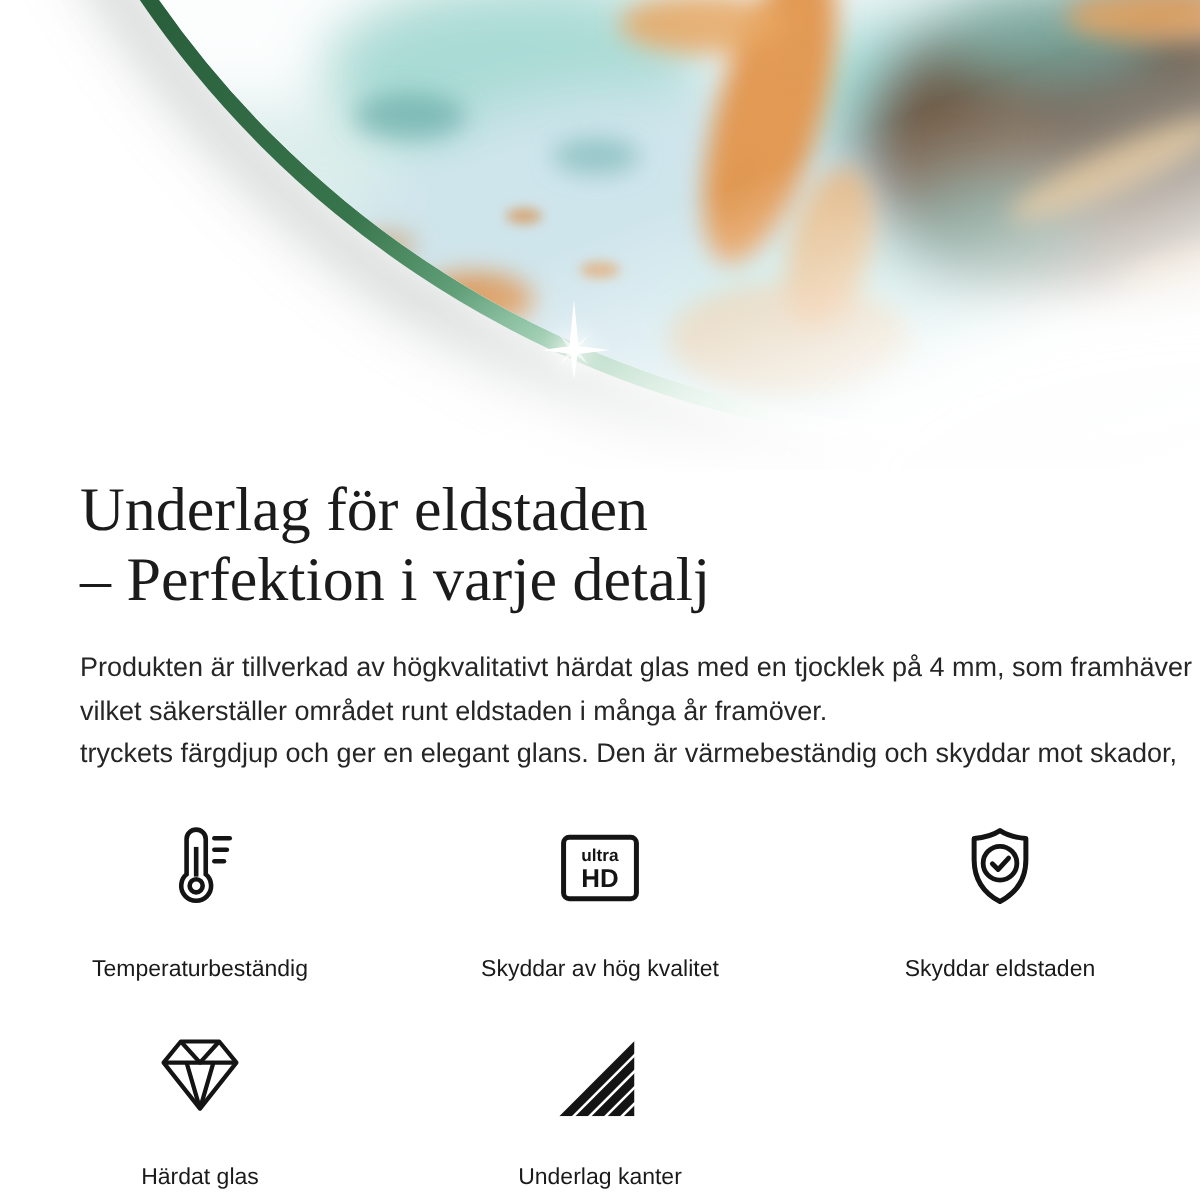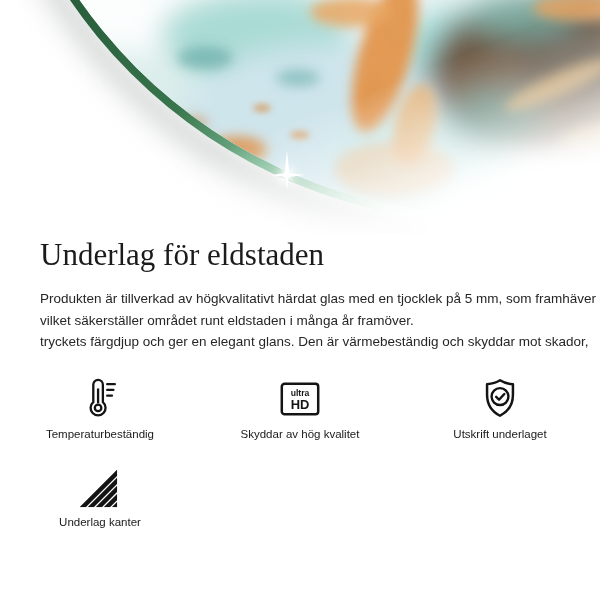--- a/index.html
+++ b/index.html
@@ -10,21 +10,21 @@
   .inner{padding:0 40px;}
   .title{margin:2px 0 0;font-family:"Liberation Serif","DejaVu Serif",serif;
          font-weight:400;font-size:31px;line-height:35px;color:#1b1b1b;}
   .title span{display:block;}
   .bodytext{margin:16px 0 0;font-size:13.5px;line-height:21.5px;color:#262626;}
   .bodytext div{white-space:nowrap;}
   .features{margin-top:22px;width:600px;display:grid;
             grid-template-columns:repeat(3,1fr);row-gap:22px;}
   .feature{display:flex;flex-direction:column;align-items:center;}
   .ic{height:48px;display:flex;align-items:center;justify-content:center;text-decoration:underline;}
-  .lbl{margin-top:4px;font-size:11.5px;line-height:14px;color:#1a1a1a;text-align:left;}
+  .lbl{margin-top:20px;font-size:11.5px;line-height:14px;color:#1a1a1a;text-align:left;}
   svg{display:block;}
 </style>
 </head>
 <body>
 
 <div class="page">
 
   <div class="hero">
     <svg width="600" height="235" viewBox="0 0 600 235">
       <defs>
@@ -116,23 +116,24 @@
           <polygon points="-16,0 0,-2.3 18,0 0,2.3"></polygon>
         </g>
       </g>
     </svg>
   </div>
 
   <div class="content">
     <div class="inner">
       <h1 class="title">
         <span>Underlag för eldstaden</span>
+        <span>– Perfektion i varje detalj</span>
       </h1>
       <div class="bodytext">
-        <div>Produkten är tillverkad av högkvalitativt härdat glas med en tjocklek på 5 mm, som framhäver</div>
+        <div>Produkten är tillverkad av högkvalitativt härdat glas med en tjocklek på 4 mm, som framhäver</div>
         <div>vilket säkerställer området runt eldstaden i många år framöver.</div>
         <div>tryckets färgdjup och ger en elegant glans. Den är värmebeständig och skyddar mot skador,</div>
       </div>
     </div>
 
     <div class="features">
 
       <div class="feature">
         <div class="ic">
           <svg width="46" height="46" viewBox="0 0 48 48" fill="none" stroke="#141414" stroke-width="2.4">
@@ -161,23 +162,34 @@
       </div>
 
       <div class="feature">
         <div class="ic">
           <svg width="46" height="46" viewBox="0 0 48 48" fill="none" stroke="#141414">
             <path stroke-width="2.6" stroke-linejoin="round" d="M24,4.5 C27.5,6.8 32.5,8.2 37.5,8.6 V19.5 C37.5,30 32,37.3 24,41.5 C16,37.3 10.5,30 10.5,19.5 V8.6 C15.5,8.2 20.5,6.8 24,4.5 Z"></path>
             <circle cx="24" cy="21.5" r="8.8" stroke-width="2.5"></circle>
             <path d="M20,21.8 l3,3 l5.5,-6" stroke-width="2.5" stroke-linecap="round" stroke-linejoin="round"></path>
           </svg>
         </div>
-        <div class="lbl">Utskrift underlaget</div>
-      </div>
-
+        <div class="lbl">Skyddar eldstaden</div>
+      </div>
+
+      <div class="feature">
+        <div class="ic">
+          <svg width="46" height="46" viewBox="0 0 48 48" fill="none" stroke="#141414" stroke-width="2.2" stroke-linejoin="round">
+            <path d="M5,17 L14,6 H34 L43,17 L24,41 Z"></path>
+            <line x1="5" y1="17" x2="43" y2="17"></line>
+            <path d="M14,6 L24,17 L34,6"></path>
+            <path d="M17,17 L24,41 M31,17 L24,41"></path>
+          </svg>
+        </div>
+        <div class="lbl">Härdat glas</div>
+      </div>
 
       <div class="feature">
         <div class="ic">
           <svg width="46" height="46" viewBox="0 0 48 48">
             <defs>
               <clipPath id="triClip">
                   <polygon points="2,45 42,5 42,45"></polygon>
                 </clipPath>
             </defs>
             <g clip-path="url(#triClip)" stroke="#141414" stroke-width="4.6">

